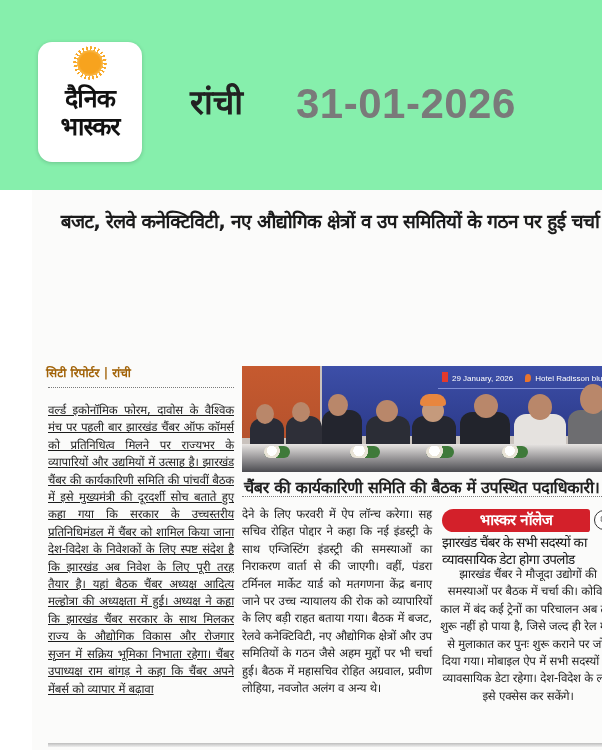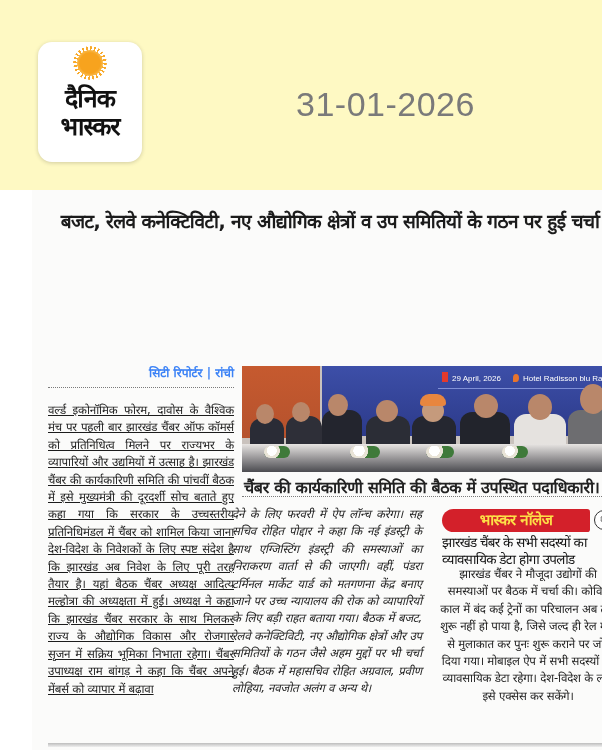--- a/index.html
+++ b/index.html
@@ -2,21 +2,21 @@
 <html><head>
 <meta charset="utf-8">
 <style>
   html, body { margin:0; padding:0; }
   body {
     width:602px; height:750px; overflow:hidden; background:#ffffff;
     font-family:"DejaVu Sans", "Liberation Sans", sans-serif; color:#1a1a1a;
     position:relative;
   }
   
-  .header { position:absolute; left:0; top:0; width:602px; height:190px; background:#fef9c3; }
+  .header { position:absolute; left:0; top:0; width:602px; height:190px; background:#86efac; }
   .logo {
     position:absolute; left:38px; top:42px; width:104px; height:120px;
     background:#fff; border-radius:14px;
     box-shadow:0 1px 4px rgba(0,0,0,0.18);
   }
   .logo .sun {
     position:absolute; left:39px; top:8px; width:26px; height:26px; border-radius:50%;
     background:radial-gradient(circle,#f7a31e 0 55%,#f9b94a 70%,rgba(249,185,74,0) 72%);
   }
   .logo .sun-rays {
@@ -29,51 +29,51 @@
     position:absolute; left:0; width:104px; text-align:center;
     font-weight:bold; font-size:25px; line-height:26px; color:#111; letter-spacing:-1px;
   }
   .logo .name1 { top:44px; }
   .logo .name2 { top:72px; }
   .city {
     position:absolute; left:190px; top:82px; font-size:34px; font-weight:bold; color:#222;
     line-height:40px;
   }
   .date {
-    position:absolute; left:296px; top:84px; font-size:34px; font-weight:normal; color:#7a7a7a;
+    position:absolute; left:296px; top:84px; font-size:42px; font-weight:bold; color:#7a7a7a;
     font-family:"Liberation Sans", sans-serif; line-height:40px; letter-spacing:0.5px;
   }
 
   
   .clip { position:absolute; left:0; top:190px; width:602px; height:560px; background:#fbfbfa;margin-left:32px; }
   .right-edge {
     position:absolute; left:587px; top:0; width:15px; height:560px; background:#f4f4f2;
     border-left:1px dashed #c9c9c9;
   }
   .kicker {
     position:absolute; left:14px; top:18px; width:568px; text-align:center;
     font-size:19px; font-weight:bold; color:#1b1b1b; letter-spacing:-0.6px; white-space:nowrap;
   }
   .headline {
     position:absolute; left:12px; top:46px; width:570px; text-align:center;
     font-size:44px; font-weight:bold; color:#101010; line-height:56px; letter-spacing:-1.5px;
     white-space:nowrap;
   }
   .byline {
-    position:absolute; left:14px; top:174px; width:188px; text-align:right;
-    font-size:12px; font-weight:bold; color:#3b82f6;
+    position:absolute; left:14px; top:174px; width:188px; text-align:left;
+    font-size:12px; font-weight:bold; color:#a16207;
   }
   .dotted { border-top:1px dotted #7a7a7a; position:absolute; }
 
   .col-text {
     position:absolute; font-size:11.6px; line-height:17.4px; color:#1c1c1c;
     text-align:justify; letter-spacing:-0.2px;
   }
   .col1 { left:16px; top:212px; width:186px;text-decoration:underline; }
-  .col2 { left:200px; top:316px; width:190px;font-style:italic; }
+  .col2 { left:210px; top:316px; width:190px; }
   .col3 { left:408px; top:376px; width:176px; text-align:center; }
 
   
   .photo {
     position:absolute; left:210px; top:176px; width:376px; height:106px; overflow:hidden;
     background:#c9c2bd;
   }
   .photo .wall-left { position:absolute; left:0; top:0; width:78px; height:72px; background:linear-gradient(#c65a2f,#b5522d); }
   .photo .screen { position:absolute; left:80px; top:0; width:296px; height:70px; background:linear-gradient(#3d4fa8,#2c3a8a); }
   .photo .banner {
@@ -91,21 +91,21 @@
     position:absolute; left:212px; top:286px; width:374px; font-size:16px; font-weight:bold; color:#222;
     letter-spacing:-0.3px; white-space:nowrap;
   }
 
   
   .know-badge {
     position:absolute; left:410px; top:319px; width:148px; height:23px;
     background:#d3202a; border-radius:12px 3px 3px 12px;
   }
   .know-label {
-    position:absolute; left:0; top:0; width:148px; text-align:center; color:#fde047;
+    position:absolute; left:0; top:0; width:148px; text-align:center; color:#ffffff;
     font-size:15px; font-weight:bold; line-height:23px; letter-spacing:-0.5px;
   }
   .know-icon {
     position:absolute; left:562px; top:320px; width:18px; height:18px; border-radius:50%;
     border:1.5px solid #333; font-size:11px; line-height:18px; text-align:center; color:#333; background:#fff;
   }
   .know-title {
     position:absolute; left:410px; top:344px; width:178px; font-size:13.4px; font-weight:normal; color:#111;
     line-height:17px; letter-spacing:-0.7px;
   }
@@ -115,37 +115,38 @@
 </head>
 <body>
 
 <div class="header">
   <div class="logo">
     <div class="sun-rays"></div>
     <div class="sun"></div>
     <div class="name1">दैनिक</div>
     <div class="name2">भास्कर</div>
   </div>
+  <div class="city">रांची</div>
   <div class="date">31-01-2026</div>
 </div>
 
 <div class="clip">
   <div class="kicker">बजट, रेलवे कनेक्टिविटी, नए औद्योगिक क्षेत्रों व उप समितियों के गठन पर हुई चर्चा</div>
   <div class="headline">
   </div>
 
   <div class="byline">सिटी रिपोर्टर | रांची</div>
   <div class="dotted" style="left:16px; top:197px; width:186px;"></div>
 
   <div class="col-text col1">वर्ल्ड इकोनॉमिक फोरम, दावोस के वैश्विक मंच पर पहली बार झारखंड चैंबर ऑफ कॉमर्स को प्रतिनिधित्व मिलने पर राज्यभर के व्यापारियों और उद्यमियों में उत्साह है। झारखंड चैंबर की कार्यकारिणी समिति की पांचवीं बैठक में इसे मुख्यमंत्री की दूरदर्शी सोच बताते हुए कहा गया कि सरकार के उच्चस्तरीय प्रतिनिधिमंडल में चैंबर को शामिल किया जाना देश-विदेश के निवेशकों के लिए स्पष्ट संदेश है कि झारखंड अब निवेश के लिए पूरी तरह तैयार है। यहां बैठक चैंबर अध्यक्ष आदित्य मल्होत्रा की अध्यक्षता में हुई। अध्यक्ष ने कहा कि झारखंड चैंबर सरकार के साथ मिलकर राज्य के औद्योगिक विकास और रोजगार सृजन में सक्रिय भूमिका निभाता रहेगा। चैंबर उपाध्यक्ष राम बांगड़ ने कहा कि चैंबर अपने मेंबर्स को व्यापार में बढ़ावा</div>
 
   <div class="photo">
     <div class="wall-left"></div>
     <div class="screen">
-      <div class="banner"><span class="cal"></span><span>29 April, 2026</span><span class="pin"></span><span>Hotel Radisson blu Ranchi</span></div>
+      <div class="banner"><span class="cal"></span><span>29 January, 2026</span><span class="pin"></span><span>Hotel Radisson blu Ranchi</span></div>
     </div>
 
     <div class="person" style="left:8px; top:52px; width:34px; height:40px; background:#2a2c36;"></div>
     <div class="head" style="left:14px; top:38px; width:18px; height:20px;"></div>
     <div class="person" style="left:44px; top:50px; width:36px; height:42px; background:#2e2f38;"></div>
     <div class="head" style="left:50px; top:36px; width:18px; height:20px;"></div>
     <div class="person" style="left:80px; top:44px; width:40px; height:48px; background:#23252e;"></div>
     <div class="head" style="left:86px; top:28px; width:20px; height:22px;"></div>
     <div class="person" style="left:124px; top:50px; width:44px; height:42px; background:#2b2d36;"></div>
     <div class="head" style="left:134px; top:34px; width:22px; height:22px;"></div>

